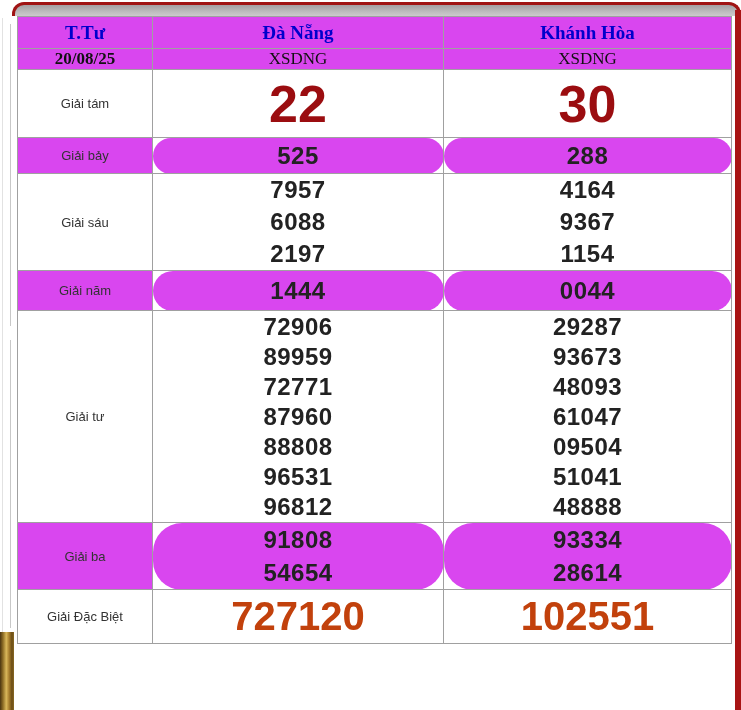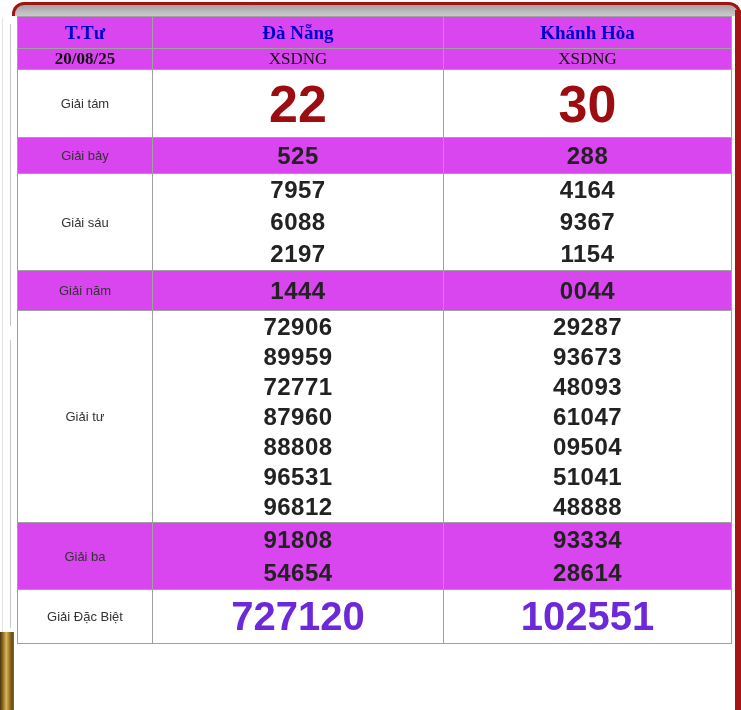--- a/index.html
+++ b/index.html
@@ -23,33 +23,33 @@
   table.results { position: absolute; left: 17px; top: 16px; width: 714px;
     border-collapse: collapse; table-layout: fixed; background: #ffffff; }
   table.results th, table.results td { border: 1px solid #a0a0a0; text-align: center; vertical-align: middle; padding: 0; }
   tr.gray th, tr.gray td { background: #d946ef; }
 
   tr.h-row th { height: 32px; font-family: "Liberation Serif", serif; font-size: 19px; font-weight: bold; color: #0000cc; }
   tr.d-row td { height: 20px; font-family: "Liberation Serif", serif; font-size: 17px; color: #111; }
   tr.d-row td.date { font-weight: bold; }
 
   td.plabel { font-size: 13px; color: #333333; }
-  td.num { font-weight: bold; font-size: 24px; color: #222222; white-space: pre-line; letter-spacing: 0.5px; }
+  td.num { font-weight: bold; font-size: 24px; color: #222222; white-space: pre-line; letter-spacing: 0.5px; border-radius: 29px; }
 
   tr.r8 td { height: 68px; }
   tr.r8 td.num { font-size: 52px; color: #9b0d10; letter-spacing: 0; }
   tr.r7 td { height: 36px; }
   tr.r6 td { height: 76px; margin-top: 11px; } tr.r6 td.num { line-height: 32px; }
   tr.r5 td { height: 40px; margin-left: 28px; }
   tr.r4 td { height: 212px; } tr.r4 td.num { line-height: 30px; }
   tr.r3 td { height: 66px; } tr.r3 td.num { line-height: 33px; }
   tr.r2 td { height: 34px; }
   tr.r1 td { height: 34px; }
   tr.rdb td { height: 54px; }
-  tr.rdb td.num { font-size: 40px; color: #6d28d9; letter-spacing: 0; }
+  tr.rdb td.num { font-size: 40px; color: #c2410c; letter-spacing: 0; }
 </style>
 </head>
 <body>
 
 <div class="gutter-line-a"></div>
 <div class="gutter-line-b1"></div>
 <div class="gutter-line-b2"></div>
 <div class="gold-strip"></div>
 
 <div class="top-bar"></div>

